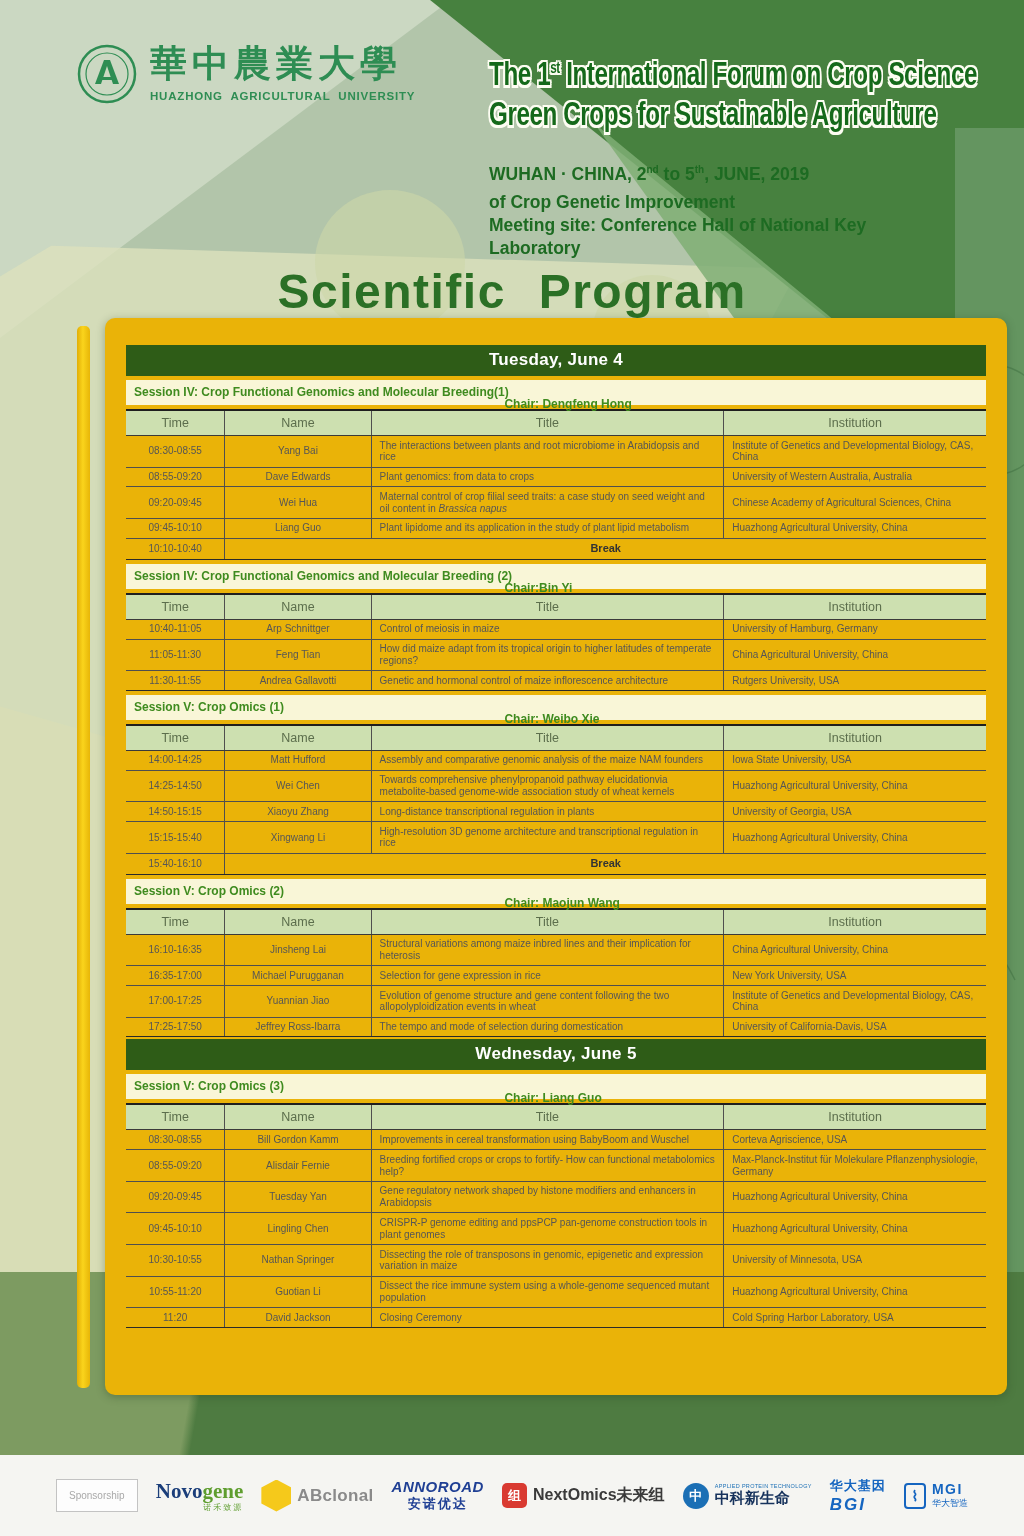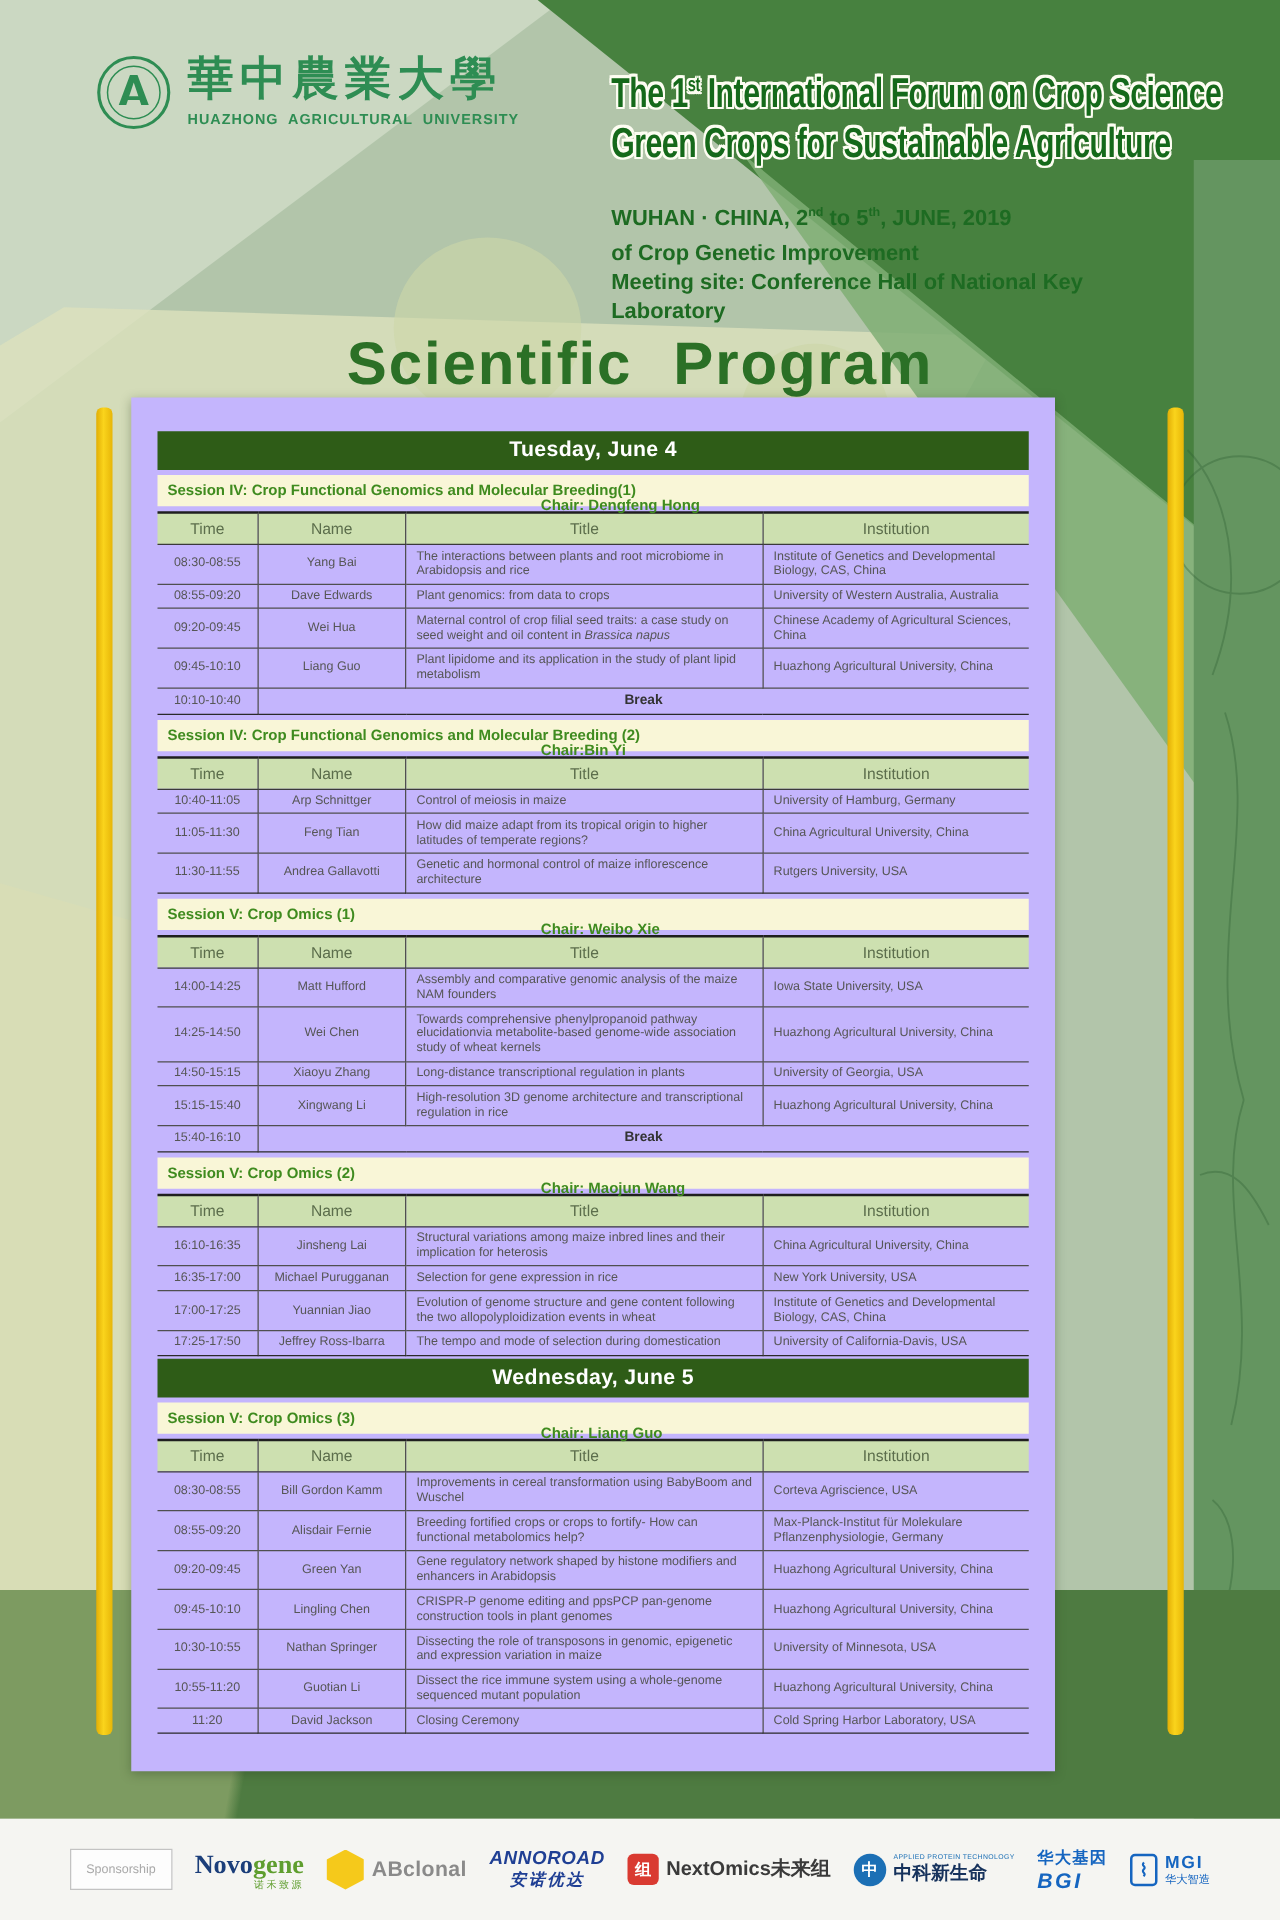--- a/index.html
+++ b/index.html
@@ -42,22 +42,22 @@
 
   .program-title { position:absolute; left:0; top:264px; width:1024px; text-align:center;
     color:#2b7026; font-size:48px; font-weight:bold; letter-spacing:1.5px; word-spacing:18px; }
 
   
   .accent-bar { position:absolute; top:326px; width:13px; height:1062px; border-radius:5px;
     background:linear-gradient(90deg,#e2ae06,#fad41c 45%,#e7b608); }
   .accent-left { left:77px; } .accent-right { left:934px; }
 
   
-  .card { position:absolute; left:105px; top:318px; width:739px; min-height:1077px;
-    background:#c4b5fd; padding:27px 21px 30px; box-shadow:0 2px 8px rgba(40,60,30,.35); }
+  .card { position:absolute; left:105px; top:318px; width:902px; min-height:1077px;
+    background:#eab308; padding:27px 21px 30px; box-shadow:0 2px 8px rgba(40,60,30,.35);border-radius:10px; }
 
   .day-banner { background:#2e5c17; color:#fff; font-weight:bold; font-size:17px;
     text-align:center; padding:5px 0 6px; letter-spacing:.3px; }
   .day-banner + .session-band { margin-top:4px; }
   table + .day-banner { margin-top:2px; }
 
   .session-band { position:relative; background:#f9f6d7; margin:4px 0; padding:5px 8px 6px;
     font-size:12px; font-weight:bold; color:#3f8b1f; }
   .session-chair { position:absolute; left:44%; top:17px; white-space:nowrap; }
 
@@ -78,21 +78,21 @@
   .sp-box { border:1px solid #c3c3c3; color:#a9a9a9; font-size:10px; padding:10px 12px; background:#fdfdfd; }
   .sp-novogene { flex-direction:column; align-items:flex-end; gap:0; }
   .nv-main { font-size:21px; font-weight:bold; font-family:"Liberation Serif", serif; }
   .nv-a { color:#1b3e7a; } .nv-b { color:#5f9e2f; }
   .nv-sub { font-size:8px; color:#5f9e2f; letter-spacing:2px; margin-top:-2px; }
   .hex { width:30px; height:32px; background:#f5c91b; display:inline-block;
     clip-path:polygon(50% 0,100% 25%,100% 75%,50% 100%,0 75%,0 25%); border-radius:3px; }
   .ab-text { font-size:17px; font-weight:bold; color:#8a8a8a; letter-spacing:.3px; }
   .sp-annoroad { flex-direction:column; gap:0; }
   .an-main { font-size:15px; font-weight:bold; font-style:italic; color:#1f3f94; letter-spacing:.5px; }
-  .an-sub { font-size:13px; font-weight:bold; color:#1f3f94; letter-spacing:2px;font-style:italic; }
+  .an-sub { font-size:13px; font-weight:bold; color:#1f3f94; letter-spacing:2px; }
   .zu-badge { width:25px; height:25px; background:#d93a31; color:#fff; border-radius:5px;
     display:inline-flex; align-items:center; justify-content:center; font-size:13px; font-weight:bold; }
   .nx-text { font-size:16px; font-weight:bold; color:#3a3a3a; }
   .apt-circle { width:26px; height:26px; border-radius:50%; background:#1b6fb5; color:#fff;
     display:inline-flex; align-items:center; justify-content:center; font-size:13px; font-weight:bold; }
   .apt-stack { display:flex; flex-direction:column; }
   .apt-top { font-size:5.5px; color:#1b6fb5; letter-spacing:.3px; }
   .apt-cn { font-size:15px; font-weight:bold; color:#16325c; }
   .sp-bgi { flex-direction:column; gap:0; align-items:flex-start; }
   .bgi-cn { font-size:13px; font-weight:bold; color:#1565c0; letter-spacing:1px; }
@@ -356,21 +356,21 @@
           <td class="cell-inst">Corteva Agriscience, USA</td>
         </tr>
         <tr>
           <td class="cell-time">08:55-09:20</td>
           <td class="cell-name">Alisdair Fernie</td>
           <td class="cell-title">Breeding fortified crops or crops to fortify- How can functional metabolomics help?</td>
           <td class="cell-inst">Max-Planck-Institut für Molekulare Pflanzenphysiologie, Germany</td>
         </tr>
         <tr>
           <td class="cell-time">09:20-09:45</td>
-          <td class="cell-name">Green Yan</td>
+          <td class="cell-name">Tuesday Yan</td>
           <td class="cell-title">Gene regulatory network shaped by histone modifiers and enhancers in Arabidopsis</td>
           <td class="cell-inst">Huazhong Agricultural University, China</td>
         </tr>
         <tr>
           <td class="cell-time">09:45-10:10</td>
           <td class="cell-name">Lingling Chen</td>
           <td class="cell-title">CRISPR-P genome editing and ppsPCP pan-genome construction tools in plant genomes</td>
           <td class="cell-inst">Huazhong Agricultural University, China</td>
         </tr>
         <tr>

